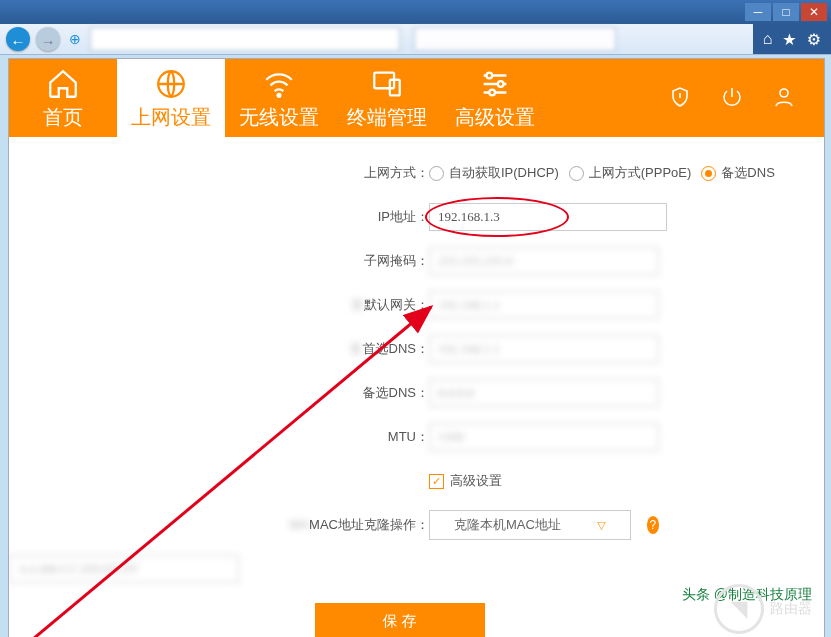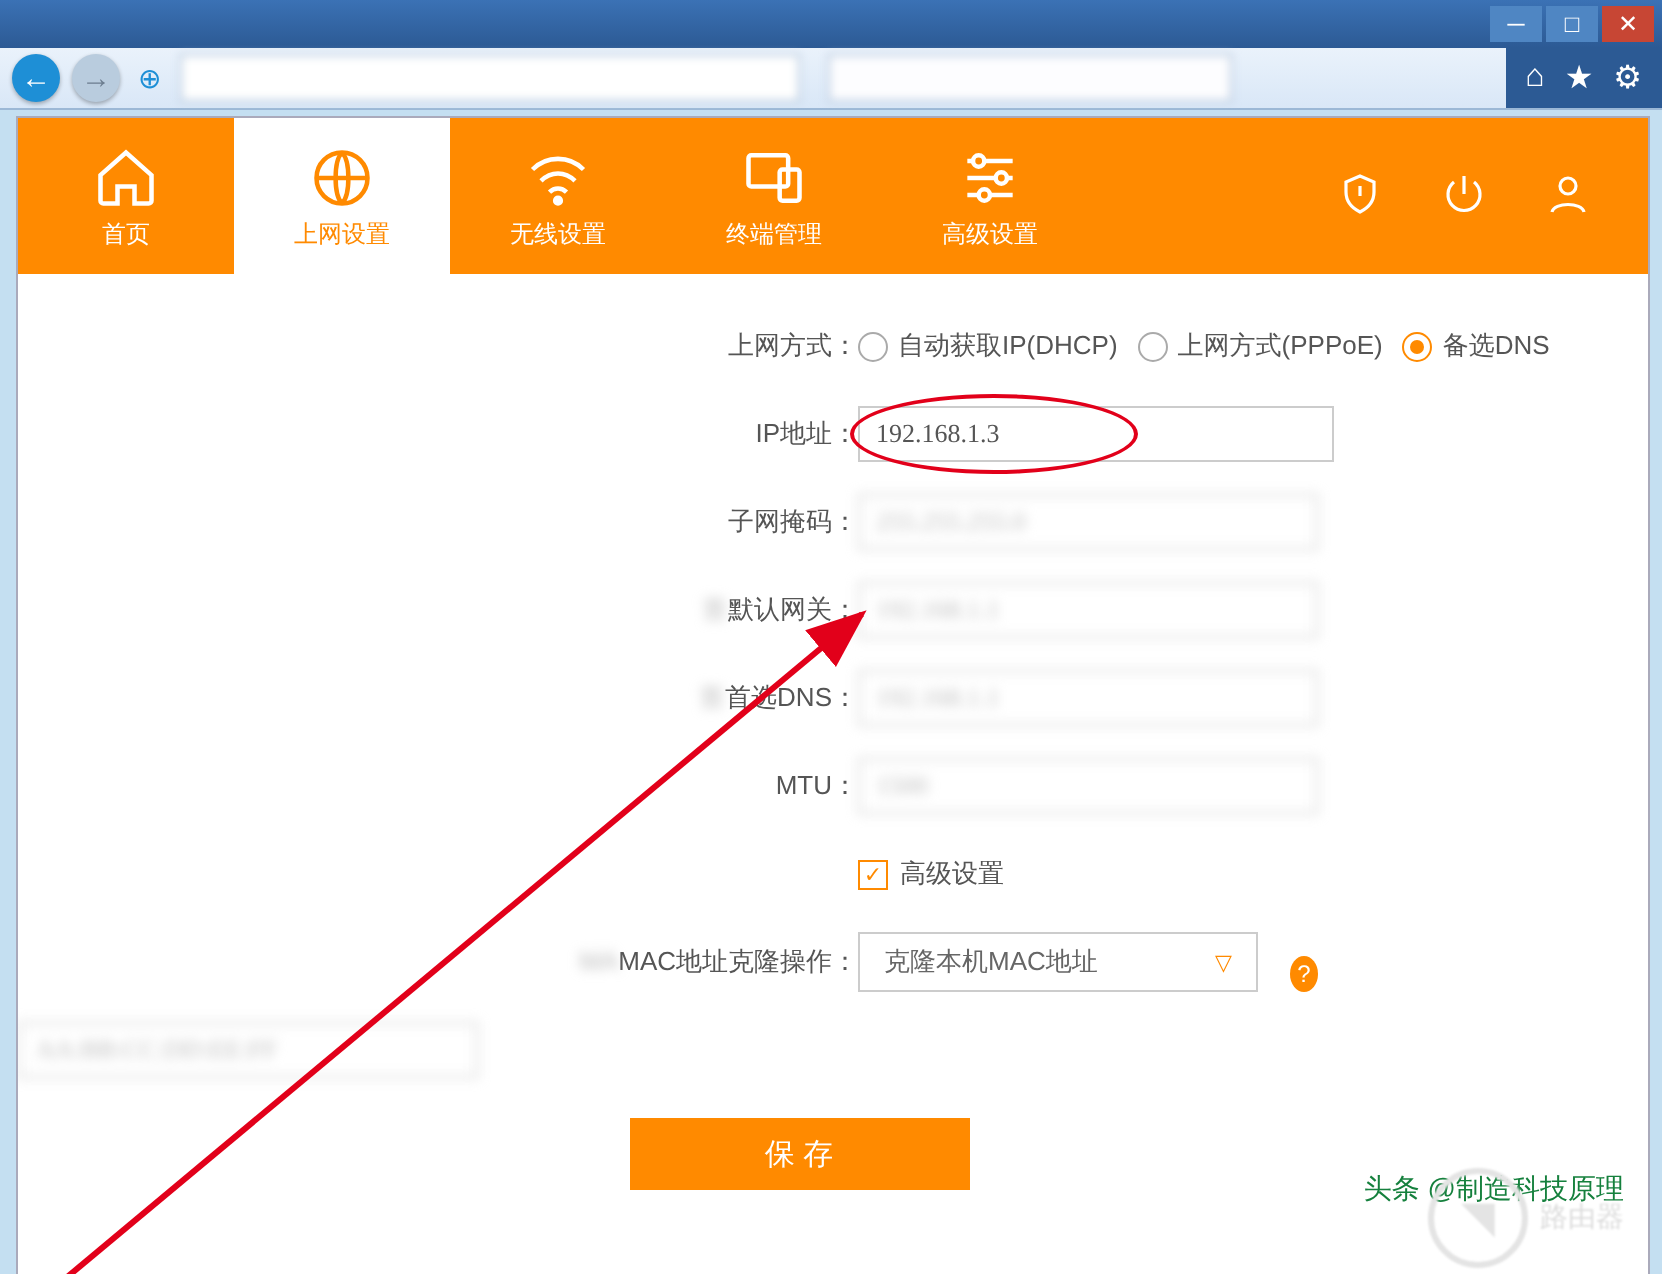--- a/index.html
+++ b/index.html
@@ -16,40 +16,40 @@
 .spacer{flex:1}
 .tool-icons{display:flex;gap:10px;color:#fff;background:#2c5a94;padding:4px 10px;margin-right:-6px;height:22px;align-items:center}
 .tool-icons span{font-size:16px}
 .page-wrap{position:relative;background:#c4dff1;height:583px;padding:3px 8px 8px}
 .page{background:#fff;border:1px solid #aab;width:100%;height:100%;position:relative;overflow:hidden}
 .nav-tabs{height:78px;background:#ff8a00;display:flex;color:#fff}
 .nav-tab{width:108px;display:flex;flex-direction:column;align-items:center;justify-content:center;gap:2px;cursor:pointer}
 .nav-tab.active{background:#fff;color:#ff8a00}
 .nav-tab .ico{height:36px;display:flex;align-items:center;justify-content:center}
 .nav-tab .ico svg{stroke:currentColor;fill:none;stroke-width:1.6}
-.nav-tab .lbl{font-size:12px}
+.nav-tab .lbl{font-size:20px}
 .nav-spacer{flex:1}
 .nav-right{display:flex;align-items:center;gap:28px;padding-right:28px}
 .nav-right svg{stroke:#fff;fill:none;stroke-width:1.6}
 .content{padding:20px 34px 0 0;height:calc(100% - 78px);overflow:hidden}
 .row{display:flex;align-items:center;height:32px;margin-bottom:12px}
 .row .lab{width:420px;text-align:right;color:#555;font-size:13px}
-.row .ctl{width:230px;display:flex;align-items:flex-end;gap:10px}
+.row .ctl{width:230px;display:flex;align-items:center;gap:10px}
 .radio-set{display:flex;align-items:center;gap:18px;color:#555}
 .radio-set label{display:flex;align-items:center;gap:5px;cursor:pointer;font-size:13px}
 .rd{width:13px;height:13px;border:1px solid #aaa;border-radius:50%;display:inline-flex;align-items:center;justify-content:center}
 .rd.on{border-color:#ff8a00}
 .rd.on::after{content:"";width:7px;height:7px;background:#ff8a00;border-radius:50%}
 input.txt,.txt-box{width:220px;height:26px;border:1px solid #ccc;padding:0 8px;font-size:13px;color:#555;font-family:Liberation Serif, serif}
 .txt-box{display:flex;align-items:center}
 .blur{filter:blur(3px);color:#bbb}
 .circle-highlight{position:relative}
 .circle-highlight::after{content:"";position:absolute;left:-4px;top:-6px;width:140px;height:36px;border:2px solid #e2001a;border-radius:50%;pointer-events:none}
 .cb{width:13px;height:13px;border:1px solid #ff8a00;display:inline-flex;align-items:center;justify-content:center;color:#ff8a00;font-size:11px}
-.sel{width:222px;height:28px;border:1px solid #ccc;display:flex;align-items:center;justify-content:space-between;padding:0 12px;color:#666;cursor:pointer}
+.sel{width:222px;height:28px;border:1px solid #ccc;display:flex;align-items:center;justify-content:space-between;padding:0 24px;color:#666;cursor:pointer}
 .chev-down{color:#ff8a00;font-size:11px}
 .help{width:18px;height:18px;border-radius:50%;background:#ff8a00;color:#fff;display:inline-flex;align-items:center;justify-content:center;font-size:12px;margin-left:6px}
 .save-btn{width:170px;height:36px;background:#ff8a00;color:#fff;display:flex;align-items:center;justify-content:center;font-size:15px;margin:18px auto 0;cursor:pointer}
 svg.arrow{position:absolute;left:14px;top:80px;width:440px;height:510px;pointer-events:none}
 .watermark{position:absolute;right:12px;bottom:8px;color:#ddd;font-size:14px;display:flex;align-items:center;gap:6px;filter:blur(.5px)}
 .wm-logo{width:44px;height:44px;border:3px solid #e4e4e4;border-radius:50%;display:flex;align-items:center;justify-content:center;color:#e4e4e4;font-size:22px}
 .toutiao{position:absolute;right:12px;bottom:38px;color:#15803d;font-size:14px}
 </style>
 </head>
 <body>
@@ -182,20 +182,26 @@
             <div class="txt-box blur">192.168.1.1</div>
           </div>
     </div>
     <div class="row">
       <div class="lab"><span class="blur" style="display:inline-block;width:14px">首</span><span>首选DNS：</span></div>
       <div class="ctl">
             <div class="txt-box blur">192.168.1.1</div>
           </div>
     </div>
     <div class="row">
+      <div class="lab">备选DNS：</div>
+      <div class="ctl">
+            <div class="txt-box blur">8.8.8.8</div>
+          </div>
+    </div>
+    <div class="row">
       <div class="lab">MTU：</div>
       <div class="ctl">
             <div class="txt-box blur">1500</div>
           </div>
     </div>
     <div class="row">
       <div class="lab"></div>
       <div class="ctl">
             <label style="display:flex;align-items:center;gap:6px;color:#555">
               <span class="cb">✓</span>

